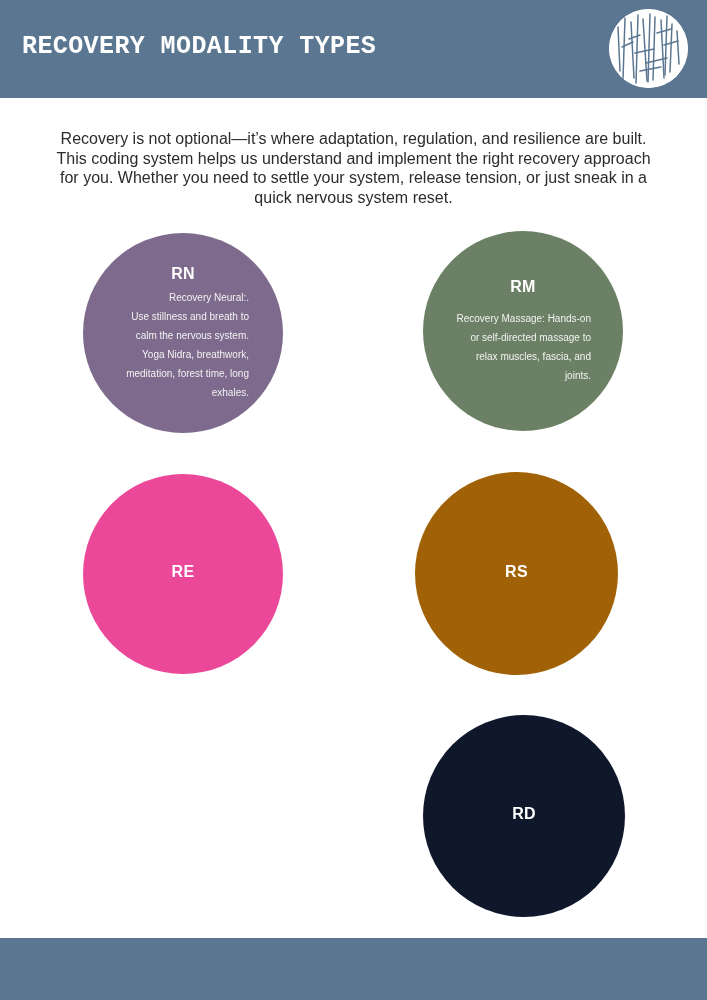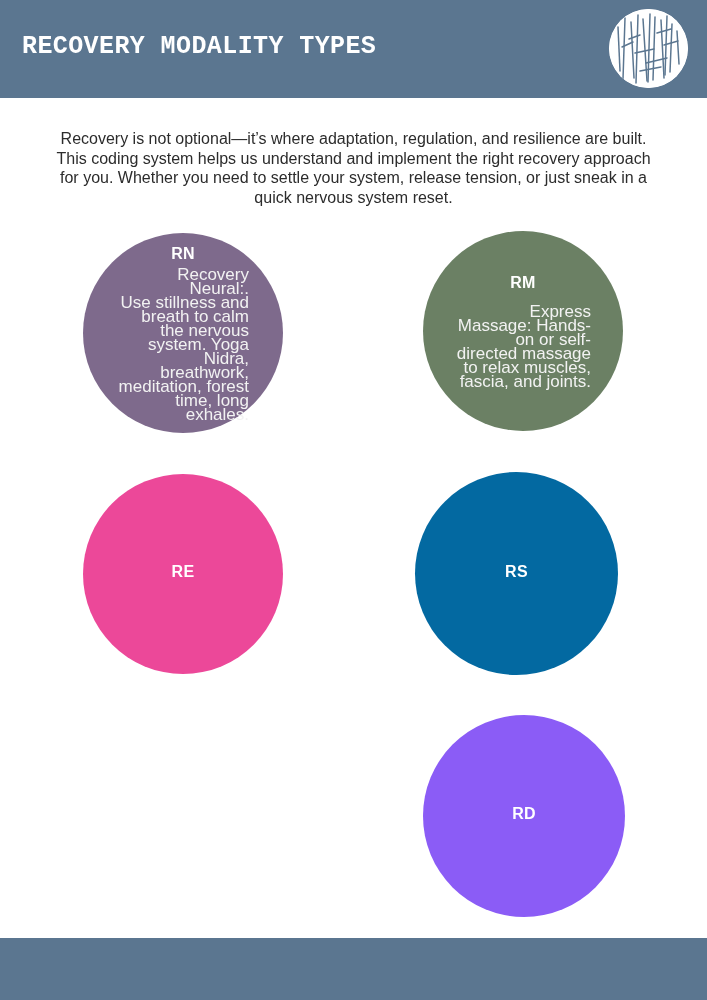--- a/index.html
+++ b/index.html
@@ -78,22 +78,22 @@
     padding: 0 14px;
   }
   .circle-code {
     font-size: 16px;
     font-weight: bold;
     line-height: 20px;
     margin-bottom: 4px;
     letter-spacing: 0.3px;
   }
   .circle-desc {
-    font-size: 17px;
-    line-height: 14px;
+    font-size: 10px;
+    line-height: 19px;
     color: #f2f2f2;
     white-space: pre-line;
   }
 
   
   #circle-rn { left: 83px;  top: 233px; width: 200px; height: 200px; }
   #circle-rm { left: 423px; top: 231px; width: 200px; height: 200px; gap: 8px; }
   #circle-re { left: 83px;  top: 474px; width: 200px; height: 200px; }
   #circle-rs { left: 415px; top: 472px; width: 203px; height: 203px; }
   #circle-rd { left: 423px; top: 715px; width: 202px; height: 202px; }
@@ -150,28 +150,28 @@
 <div class="intro-text">Recovery is not optional—it’s where adaptation, regulation, and resilience are built. This coding system helps us understand and implement the right recovery approach for you. Whether you need to settle your system, release tension, or just sneak in a quick nervous system reset.</div>
 
 <div class="circle" id="circle-rn" style="background:#7e6a8c;">
   <div class="circle-code">RN</div>
   <div class="circle-desc">Recovery Neural:.
 Use stillness and breath to calm the nervous system. Yoga Nidra, breathwork, meditation, forest time, long exhales.</div>
 </div>
 
 <div class="circle" id="circle-rm" style="background:#6b8064;">
   <div class="circle-code">RM</div>
-  <div class="circle-desc">Express Massage: Hands-on or self-directed massage to relax muscles, fascia, and joints.</div>
+  <div class="circle-desc">Recovery Massage: Hands-on or self-directed massage to relax muscles, fascia, and joints.</div>
 </div>
 
 <div class="circle" id="circle-re" style="background:#ec4899;">
   <div class="circle-code">RE</div>
 </div>
 
-<div class="circle" id="circle-rs" style="background:#0369a1;">
+<div class="circle" id="circle-rs" style="background:#a16207;">
   <div class="circle-code">RS</div>
 </div>
 
-<div class="circle" id="circle-rd" style="background:#8b5cf6;">
+<div class="circle" id="circle-rd" style="background:#0f172a;">
   <div class="circle-code">RD</div>
 </div>
 
 <div class="footer-bar"></div>
 
 </body></html>

